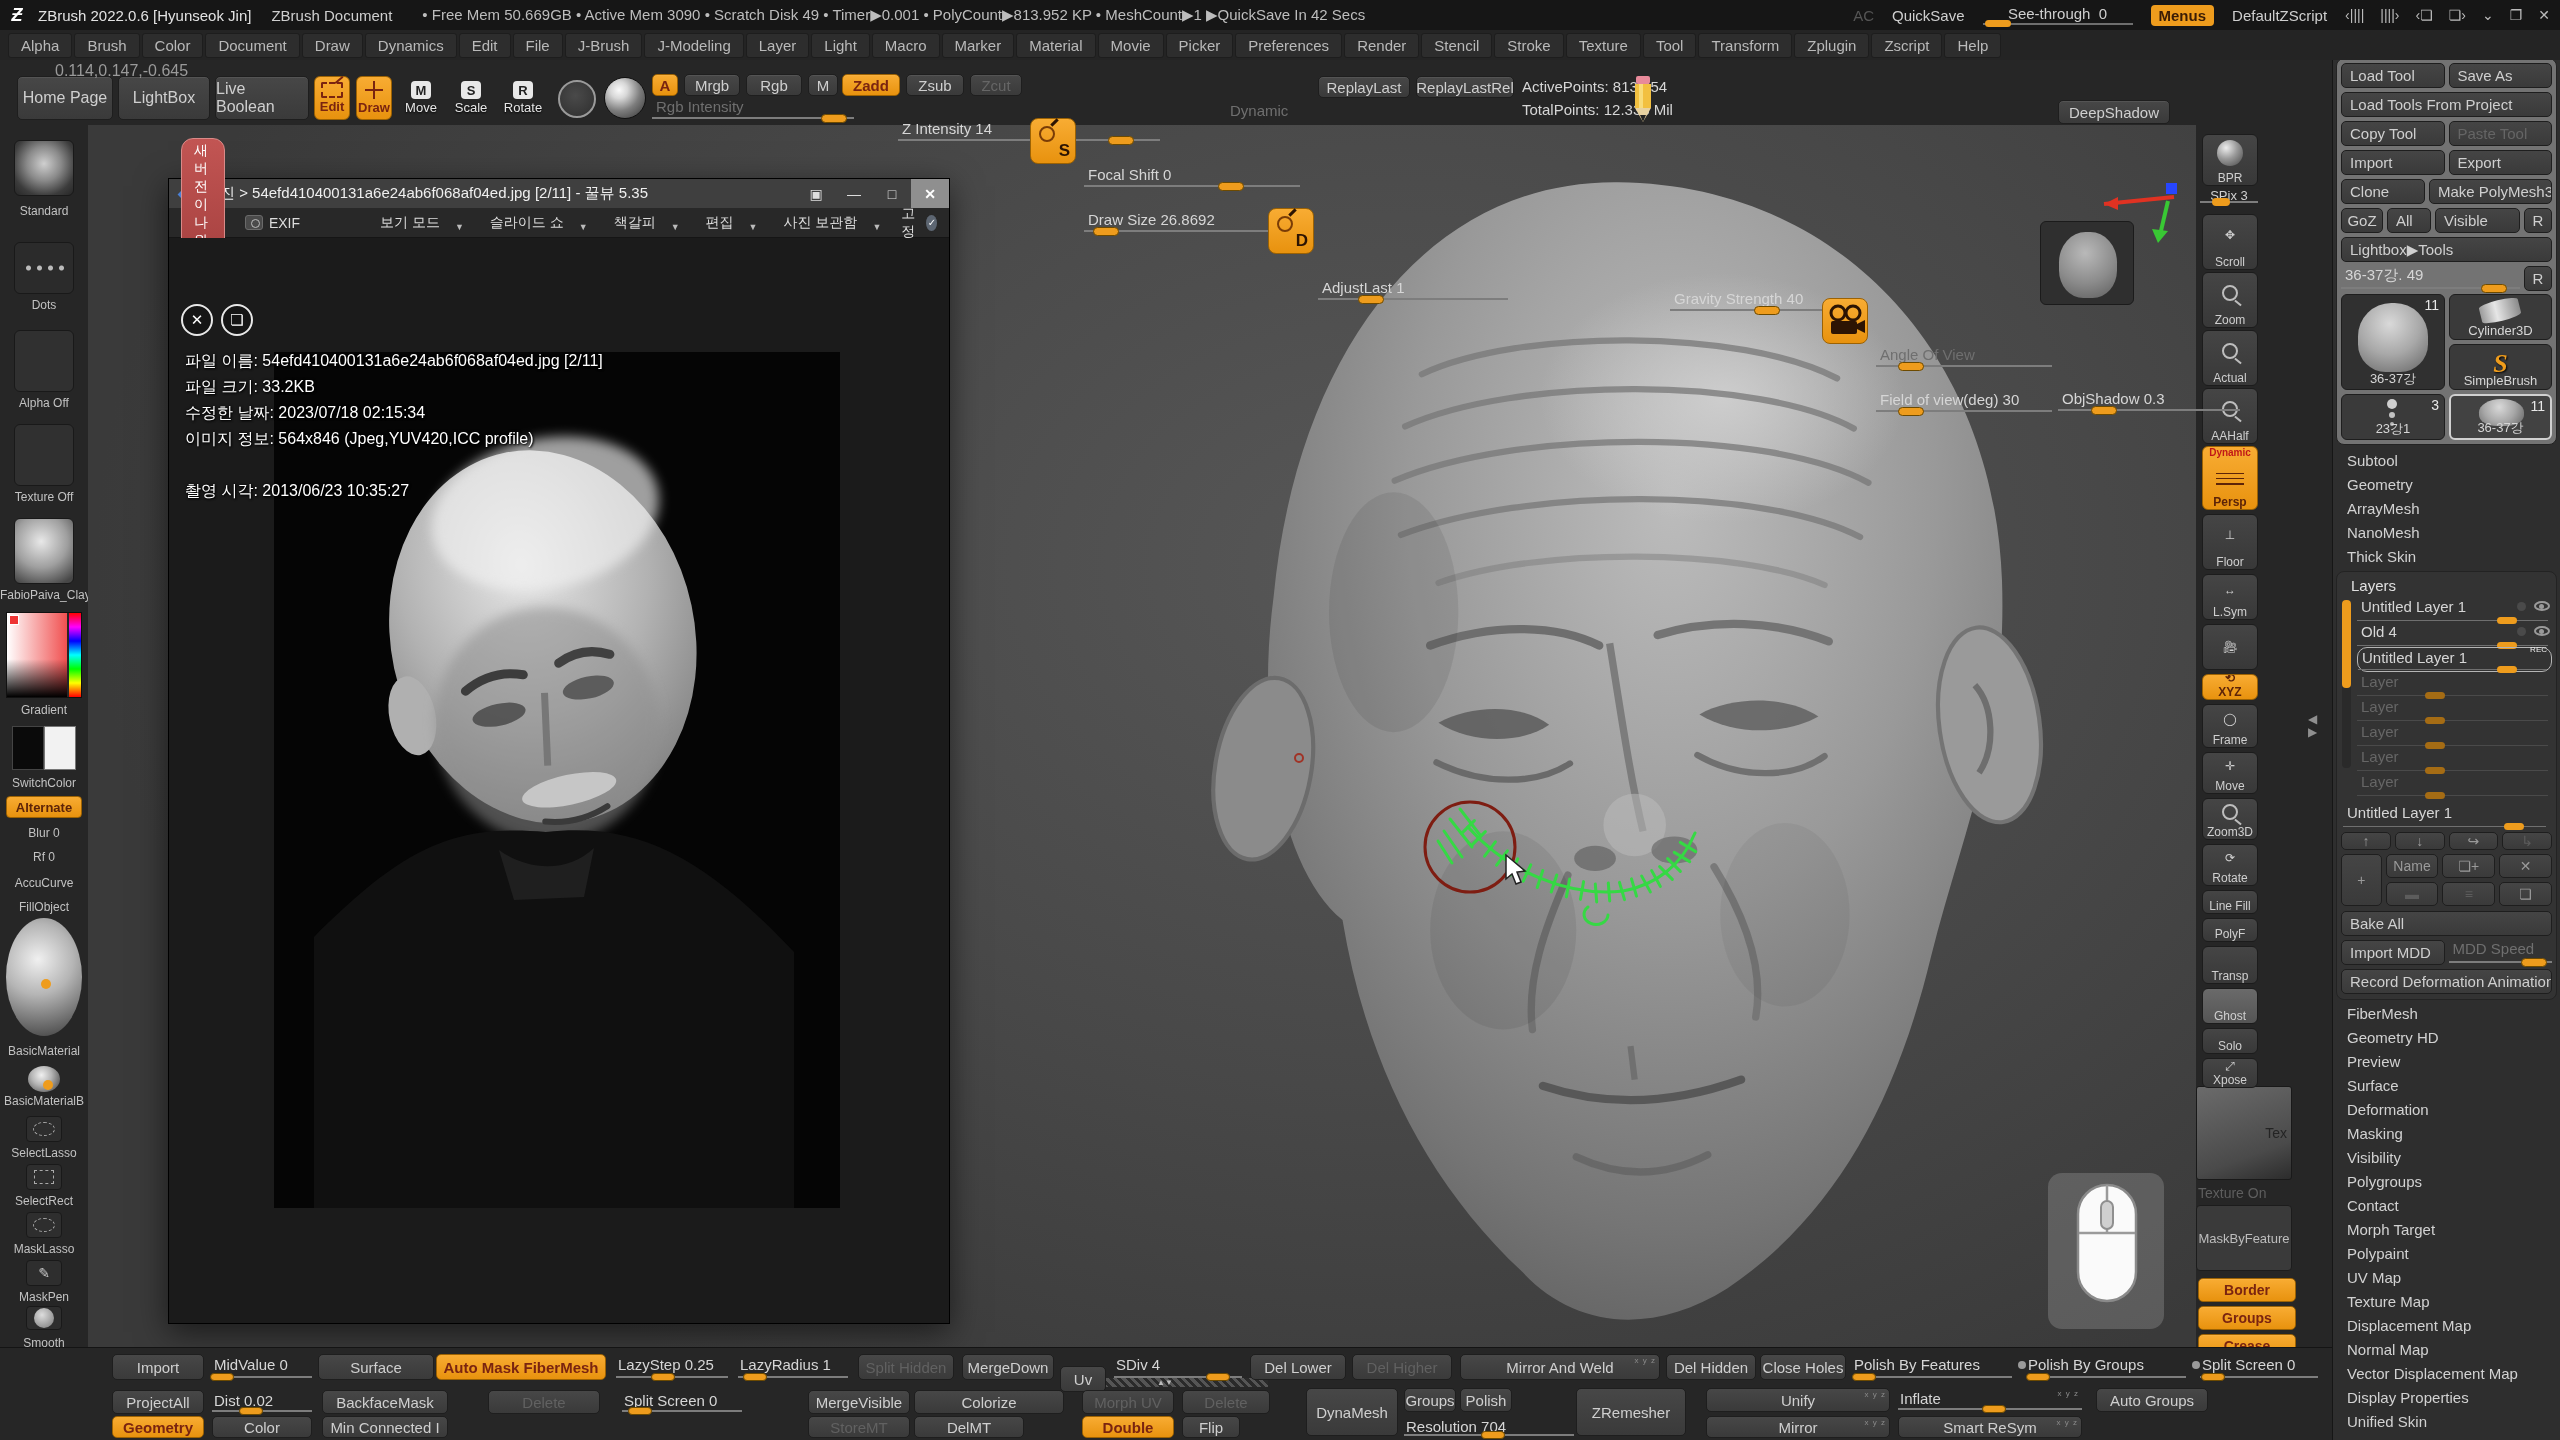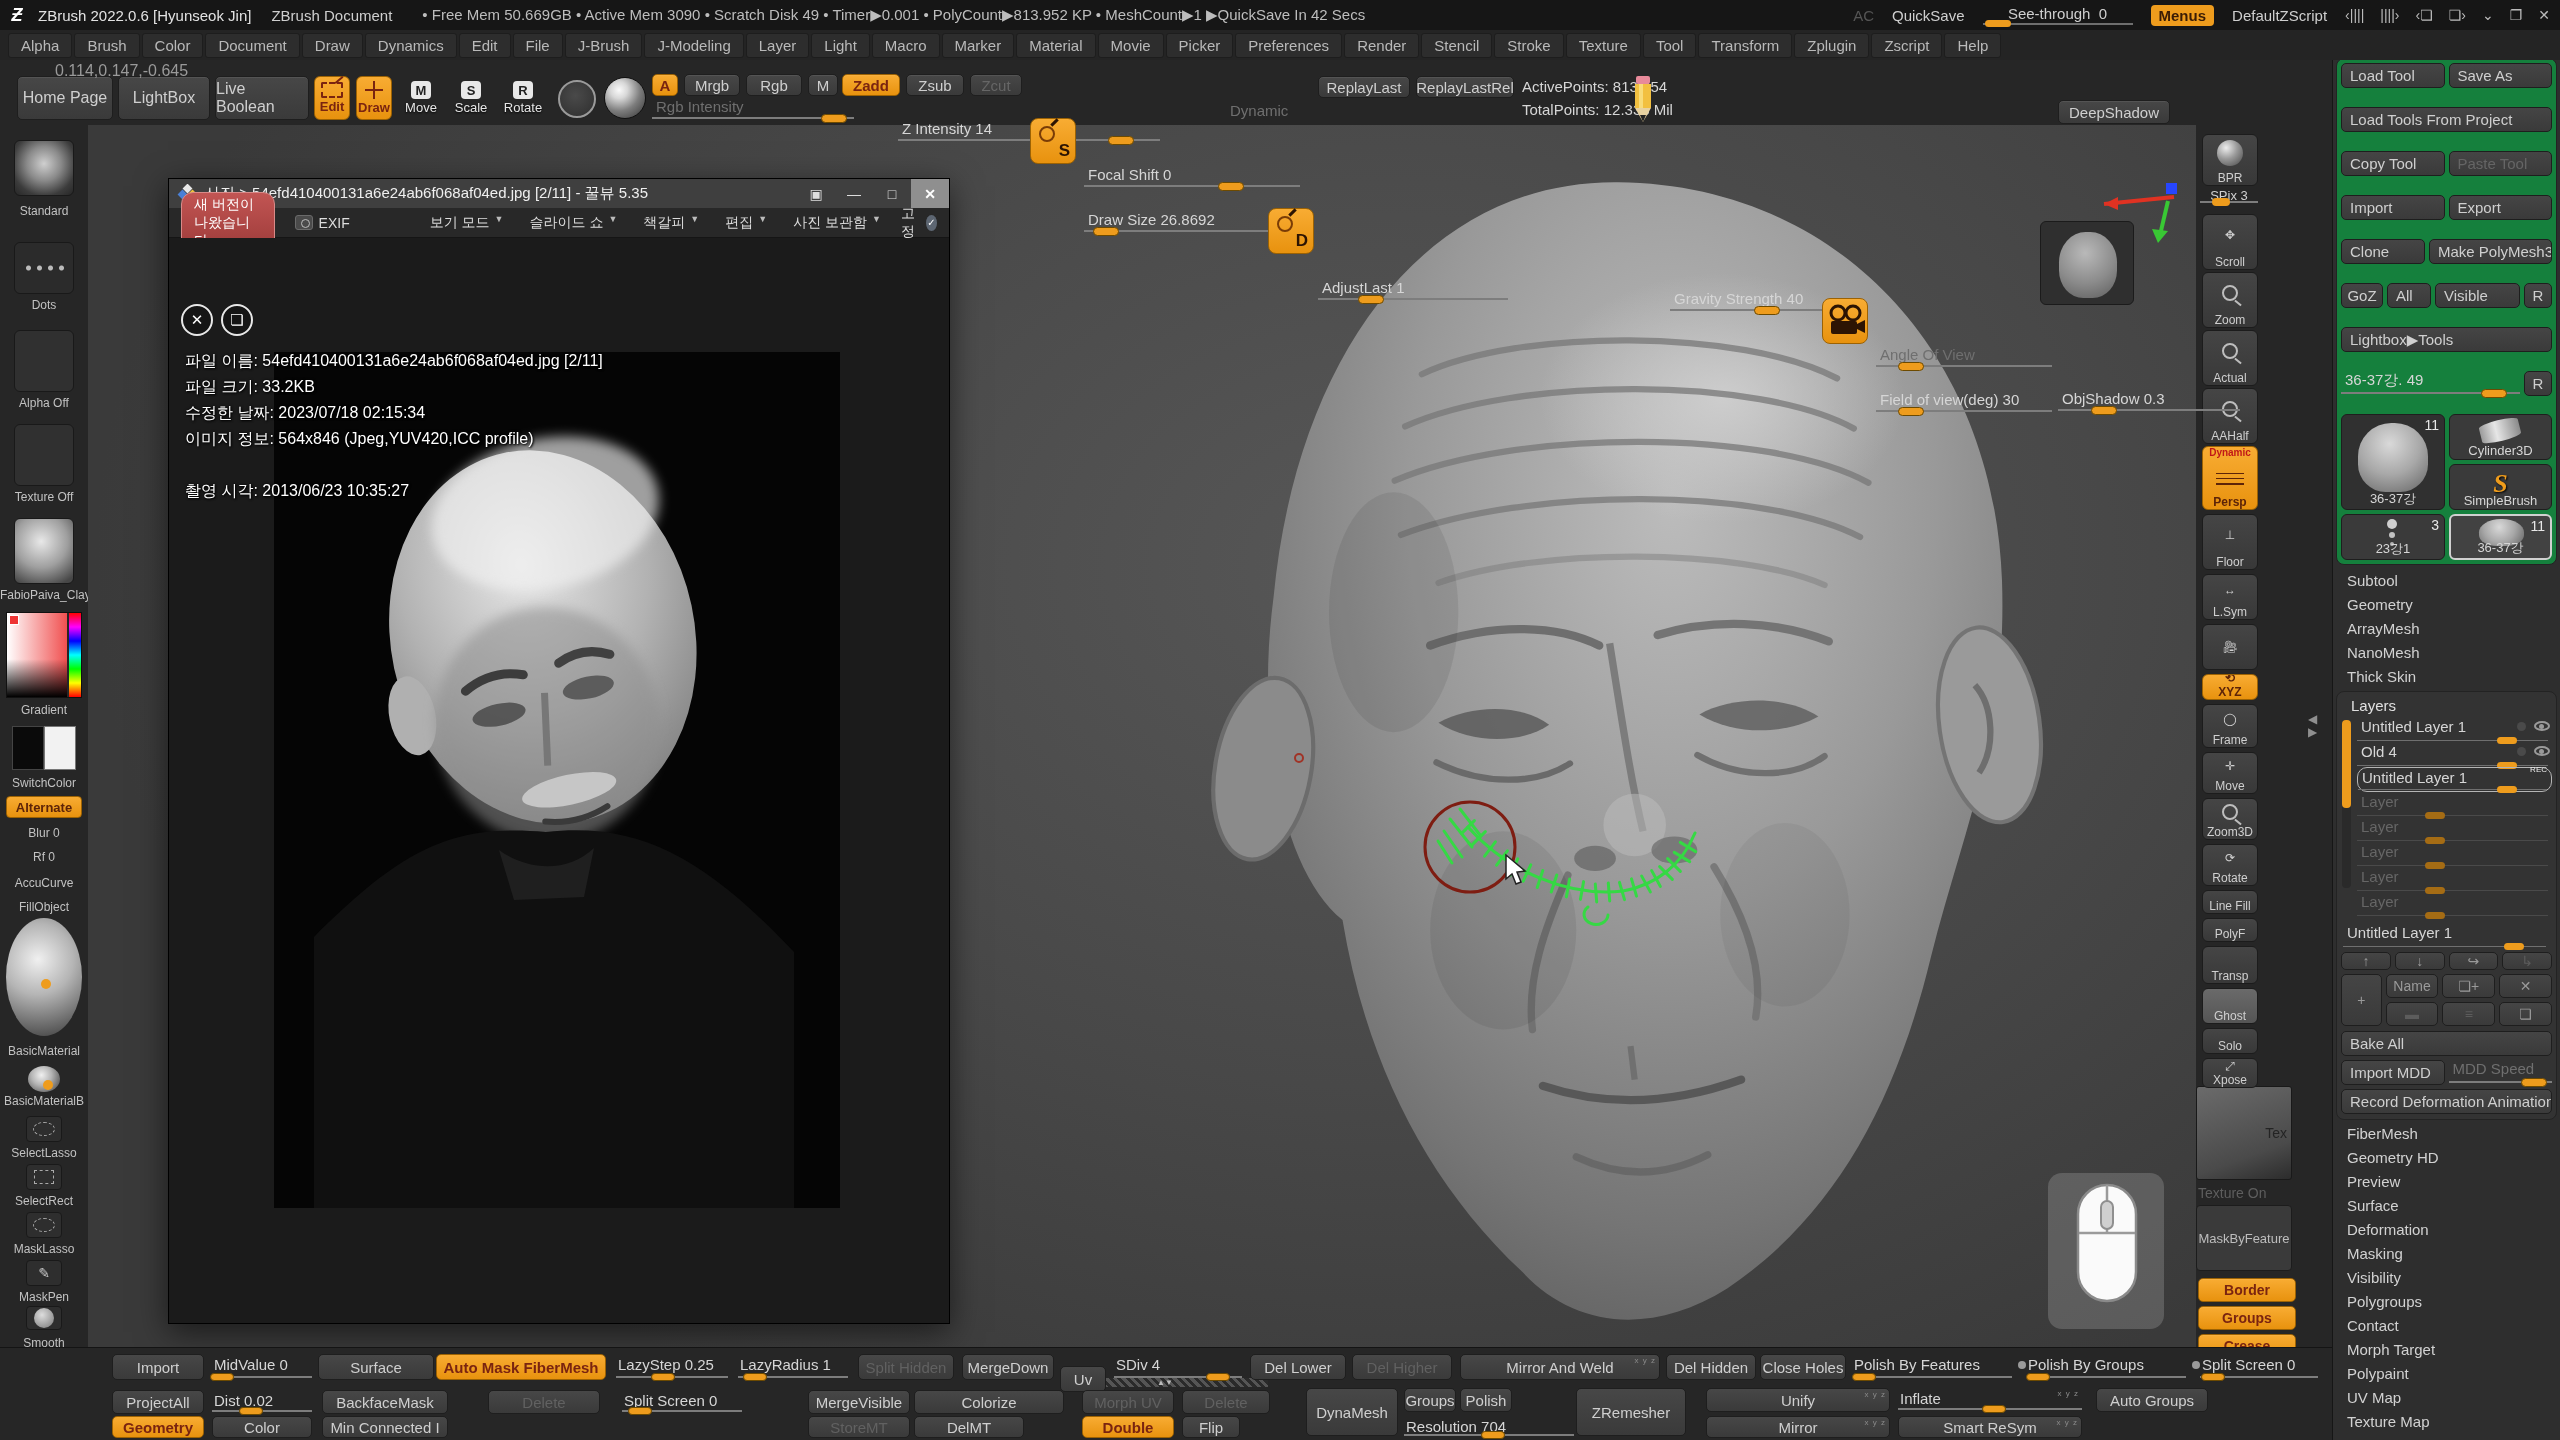--- a/index.html
+++ b/index.html
@@ -72,21 +72,21 @@
 #pwin .tbar{height:29px;background:#3f3f3f;display:flex;align-items:center;padding-left:8px;font-size:15px;color:#efefef}
 #pwin .tbar .ttl{margin-left:8px;white-space:nowrap;overflow:hidden}
 #pwin .wbtns{margin-left:auto;display:flex;height:29px}
 #pwin .wbtn{width:38px;display:flex;align-items:center;justify-content:center;color:#ddd;font-size:14px}
 #pwin .wbtn.close{background:#8f8f8f;color:#fff;font-weight:bold}
 #pwin .mrow{height:30px;background:#282828;border-bottom:1px solid #151515;display:flex;align-items:center;gap:20px;padding:0 12px;font-size:14px;color:#ddd}
 .redpill{background:linear-gradient(#c25553,#9c3a39);border:1px solid #d98a88;color:#fff;border-radius:12px;padding:3px 12px;font-size:14px}
 .exif{display:flex;align-items:center;gap:6px}
 .exif .cam{width:18px;height:15px;background:#4a4a4a;border:1px solid #6a6a6a;border-radius:3px;position:relative}
 .exif .cam:after{content:"";position:absolute;left:5px;top:3px;width:7px;height:7px;border:1px solid #bbb;border-radius:50%}
-.pmenu{display:flex;align-items:flex-start;gap:5px;white-space:nowrap}
+.pmenu{display:flex;align-items:flex-end;gap:15px;white-space:nowrap}
 .pmenu .dn{font-size:9px;color:#bbb}
 .pin{display:flex;align-items:center;gap:6px}
 .pin .chk{width:16px;height:16px;border-radius:50%;background:#5d6672;color:#fff;font-size:10px;display:flex;align-items:center;justify-content:center}
 #pwin .content{position:relative;width:100%;height:calc(100% - 59px);background:#1b1b1b}
 #photo{position:absolute;left:105px;top:114px;width:566px;height:856px}
 .cbtn{position:absolute;width:32px;height:32px;border:2px solid #e8e8e8;border-radius:50%;color:#fff;display:flex;align-items:center;justify-content:center;font-size:15px;background:rgba(0,0,0,.2)}
 #pinfo{position:absolute;left:16px;top:110px;font-size:16px;color:#fff;line-height:26px;z-index:5;text-shadow:0 0 3px #000,1px 1px 2px #000}
 #pinfo .gap{height:26px}
 
 
@@ -139,21 +139,21 @@
 .lasso{width:22px;height:14px;border:1px dashed #aaa;border-radius:50%}
 .rectsel{width:20px;height:14px;border:1px dashed #aaa}
 .peng{color:#ccc;font-size:14px}
 .smoothg{width:20px;height:20px;border-radius:50%;background:radial-gradient(circle at 40% 35%,#ddd,#777)}
 
 
 #tp-head{position:absolute;left:2332px;top:30px;width:228px;height:28px;background:#262626;display:flex;align-items:center;font-size:17px;color:#e4e4e4;z-index:52}
 #tp-head .ham{margin:0 8px 0 14px;color:#cfcfcf}
 #tp-head .reset{margin-left:auto;margin-right:10px;font-size:15px;color:#bbb}
 #toolpanel{position:absolute;left:2332px;top:58px;width:228px;height:1382px;background:#2e2e2e;border-left:1px solid #161616;overflow:hidden;font-size:15px;z-index:51}
-.tp-box{margin:0 3px 4px 3px;background:#15803d;border:1px solid #232323;border-radius:8px;padding:4px;display:flex;flex-direction:column;gap:19px}
+.tp-box{margin:0 3px 4px 3px;background:#737373;border:1px solid #232323;border-radius:8px;padding:4px;display:flex;flex-direction:column;gap:4px}
 .tb{height:25px;background:linear-gradient(#454545,#3a3a3a);border:1px solid #1e1e1e;border-radius:5px;color:#cfcfcf;display:flex;align-items:center;padding-left:8px;font-size:15px;overflow:hidden;white-space:nowrap}
 .tb.c{justify-content:center;padding-left:0}
 .tb.dim{color:#656565}
 .g2{display:grid;grid-template-columns:1fr 1fr;gap:4px}
 .g2b{display:grid;grid-template-columns:84px 1fr;gap:4px}
 .g4{display:grid;grid-template-columns:42px 44px 1fr 28px;gap:4px}
 .tslider{position:relative;height:24px;display:grid;grid-template-columns:1fr 28px;gap:4px}
 .tslider .sl{height:24px}
 .thumbs{display:grid;grid-template-columns:104px 1fr;grid-auto-rows:46px;gap:4px}
 .thm{position:relative;background:#3a3a3a;border:1px solid #1e1e1e;border-radius:6px;color:#d6d6d6;font-size:13px;overflow:hidden}

